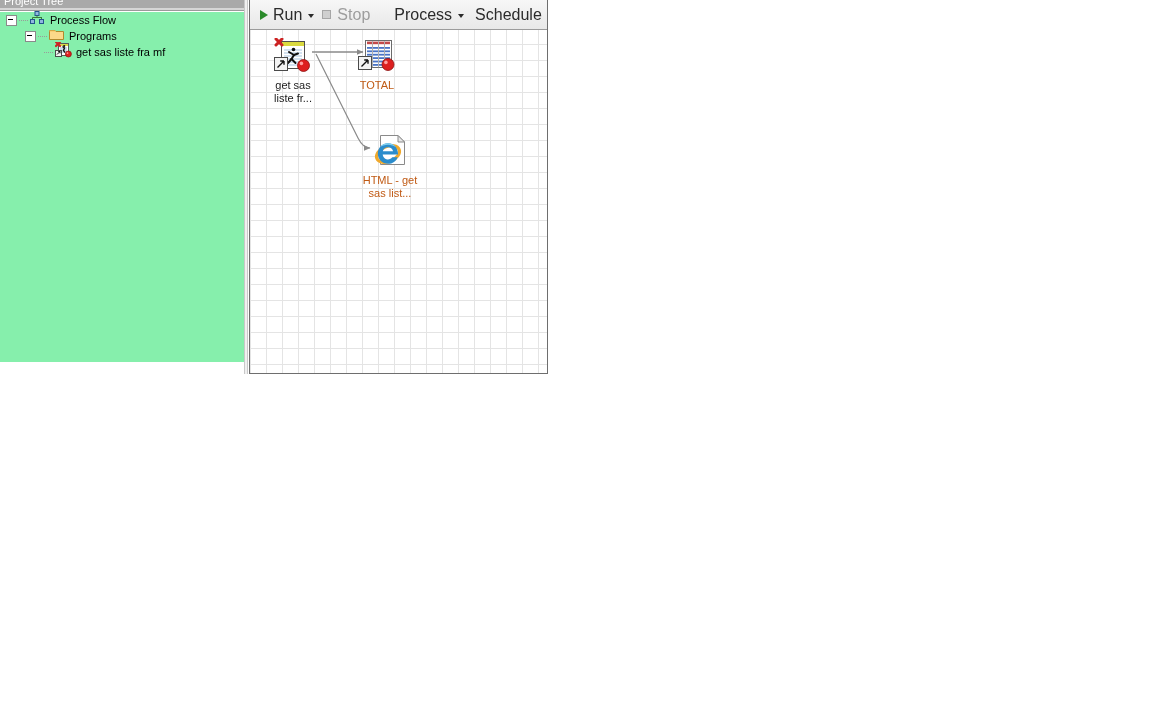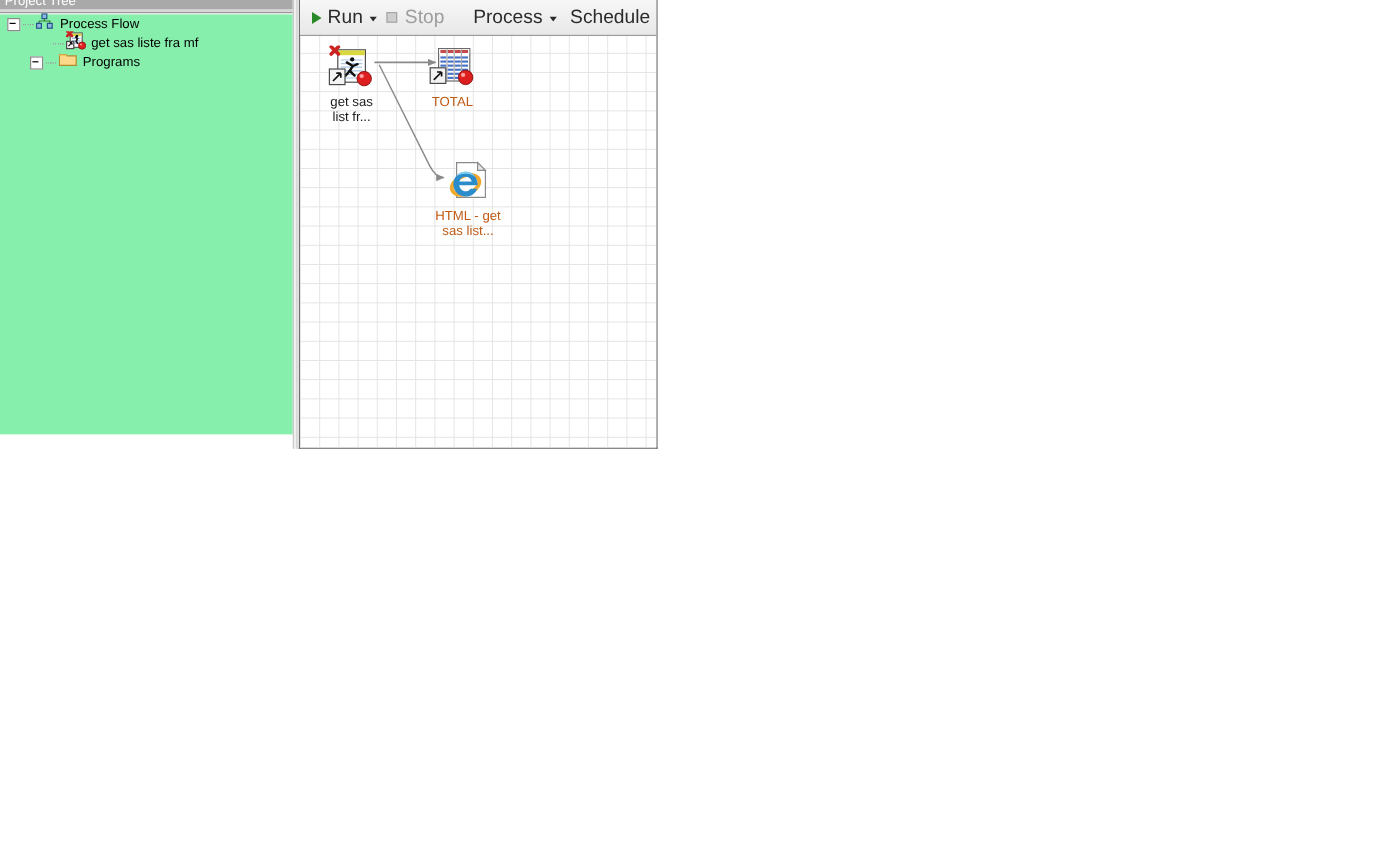--- a/index.html
+++ b/index.html
@@ -220,20 +220,32 @@
             <rect x="5" y="0.5" width="4" height="4" fill="#8fb8e0" stroke="#24538c" stroke-width="1"></rect>
             <line x1="7" y1="4.5" x2="7" y2="6.5" stroke="#3a7a3a" stroke-width="1"></line>
             <line x1="2.5" y1="6.5" x2="12" y2="6.5" stroke="#3a7a3a" stroke-width="1"></line>
             <line x1="2.5" y1="6.5" x2="2.5" y2="8.5" stroke="#3a7a3a" stroke-width="1"></line>
             <line x1="11.5" y1="6.5" x2="11.5" y2="8.5" stroke="#3a7a3a" stroke-width="1"></line>
             <rect x="0.5" y="8.5" width="4" height="4" fill="#8fb8e0" stroke="#24538c" stroke-width="1"></rect>
             <rect x="9.5" y="8.5" width="4" height="4" fill="#8fb8e0" stroke="#24538c" stroke-width="1"></rect>
           </svg>
         </span>
         <span class="tree-label">Process Flow</span>
+      </div>
+
+      <div class="tree-row level-1">
+        <span class="expander"></span>
+        <span class="dots"></span>
+        <span class="tree-icon">
+          <svg width="16" height="13" viewBox="0 0 16 13">
+            <path d="M0.5 2.5 L0.5 11.5 L14.5 11.5 L14.5 3.5 L7 3.5 L6 2.5 Z" fill="#fcd98a" stroke="#b08a2e" stroke-width="1"></path>
+            <path d="M0.5 2.5 L6 2.5 L7 3.5 L0.5 3.5 Z" fill="#f5c75f" stroke="none"></path>
+          </svg>
+        </span>
+        <span class="tree-label">Programs</span>
       </div>
 
       <div class="tree-row level-2">
         <span class="dots"></span>
         <span class="tree-icon">
           <svg width="17" height="16" viewBox="0 0 17 16">
             <rect x="3.5" y="1.5" width="10" height="12" fill="#ffffff" stroke="#5a5a5a" stroke-width="1"></rect>
             <rect x="4" y="2" width="9" height="2" fill="#d8d84a"></rect>
             <line x1="5" y1="6" x2="12" y2="6" stroke="#9ab8d8" stroke-width="1"></line>
             <line x1="5" y1="8" x2="12" y2="8" stroke="#9ab8d8" stroke-width="1"></line>
@@ -243,32 +255,20 @@
             <path d="M1 0 L5 4 M5 0 L1 4" stroke="#cc2222" stroke-width="2.2" stroke-linecap="round"></path>
             <rect x="0.5" y="8.5" width="6" height="6" fill="#f2f2f2" stroke="#4a4a4a" stroke-width="1"></rect>
             <path d="M2 12.5 L5 9.5 M5 9.5 L3.2 9.5 M5 9.5 L5 11.3" stroke="#111" stroke-width="1" fill="none"></path>
             <circle cx="13.4" cy="12" r="3" fill="#e02020" stroke="#8e0f0f" stroke-width="0.7"></circle>
             <circle cx="12.5" cy="11.1" r="0.9" fill="#ff9a9a"></circle>
           </svg>
         </span>
         <span class="tree-label">get sas liste fra mf</span>
       </div>
 
-      <div class="tree-row level-1">
-        <span class="expander"></span>
-        <span class="dots"></span>
-        <span class="tree-icon">
-          <svg width="16" height="13" viewBox="0 0 16 13">
-            <path d="M0.5 2.5 L0.5 11.5 L14.5 11.5 L14.5 3.5 L7 3.5 L6 2.5 Z" fill="#fcd98a" stroke="#b08a2e" stroke-width="1"></path>
-            <path d="M0.5 2.5 L6 2.5 L7 3.5 L0.5 3.5 Z" fill="#f5c75f" stroke="none"></path>
-          </svg>
-        </span>
-        <span class="tree-label">Programs</span>
-      </div>
-
     </div>
   </div>
 
   <div id="splitter"></div>
 
   <div id="flow-panel">
 
     <div id="flow-toolbar">
 
       <div class="tb-item">
@@ -339,21 +339,21 @@
             </g>
             <circle cx="20.5" cy="11.5" r="1.8" fill="#111111"></circle>
             <path d="M3 1 L9 7 M9 1 L3 7" stroke="#cc2222" stroke-width="3" stroke-linecap="round"></path>
             <rect x="1.5" y="19.5" width="13" height="13" fill="#f3f3f3" stroke="#4a4a4a" stroke-width="1"></rect>
             <path d="M4.5 29.5 L11 23 M11 23 L7.2 23 M11 23 L11 26.8" stroke="#111111" stroke-width="1.4" fill="none"></path>
             <circle cx="30.5" cy="27.5" r="6" fill="#dd1f1f" stroke="#8a0f0f" stroke-width="0.8"></circle>
             <circle cx="28.4" cy="25.4" r="1.8" fill="#ff9e9e"></circle>
           </svg>
         </div>
         <div class="node-label">get sas
-list fr...</div>
+liste fr...</div>
       </div>
 
       <div class="node" style="left:84px; top:8px; width:86px;">
         <div class="node-icon-wrap">
           <svg width="40" height="38" viewBox="0 0 40 38">
             <rect x="8.5" y="2.5" width="26" height="27" fill="#ffffff" stroke="#6b6b6b" stroke-width="1"></rect>
             <rect x="9" y="3" width="25" height="4" fill="#ffffff"></rect>
             <g fill="#c24a4a">
               <rect x="10" y="3.6" width="5" height="2.6"></rect>
               <rect x="16" y="3.6" width="5" height="2.6"></rect>

